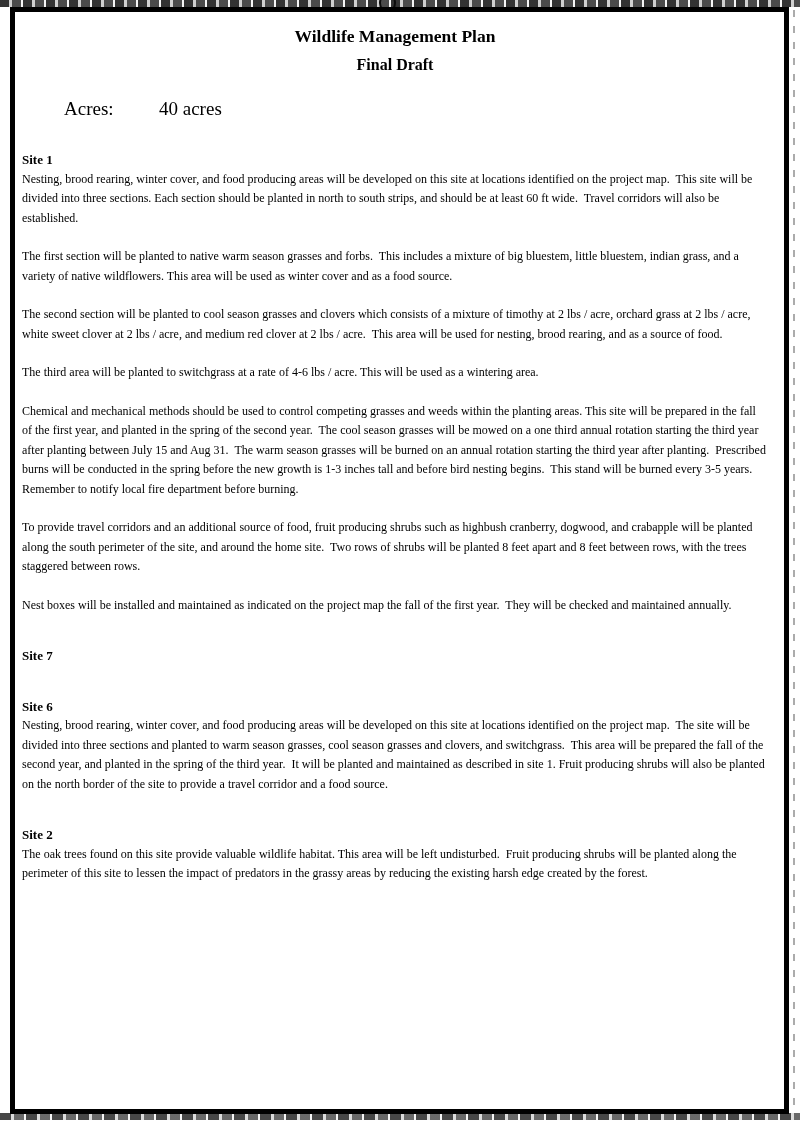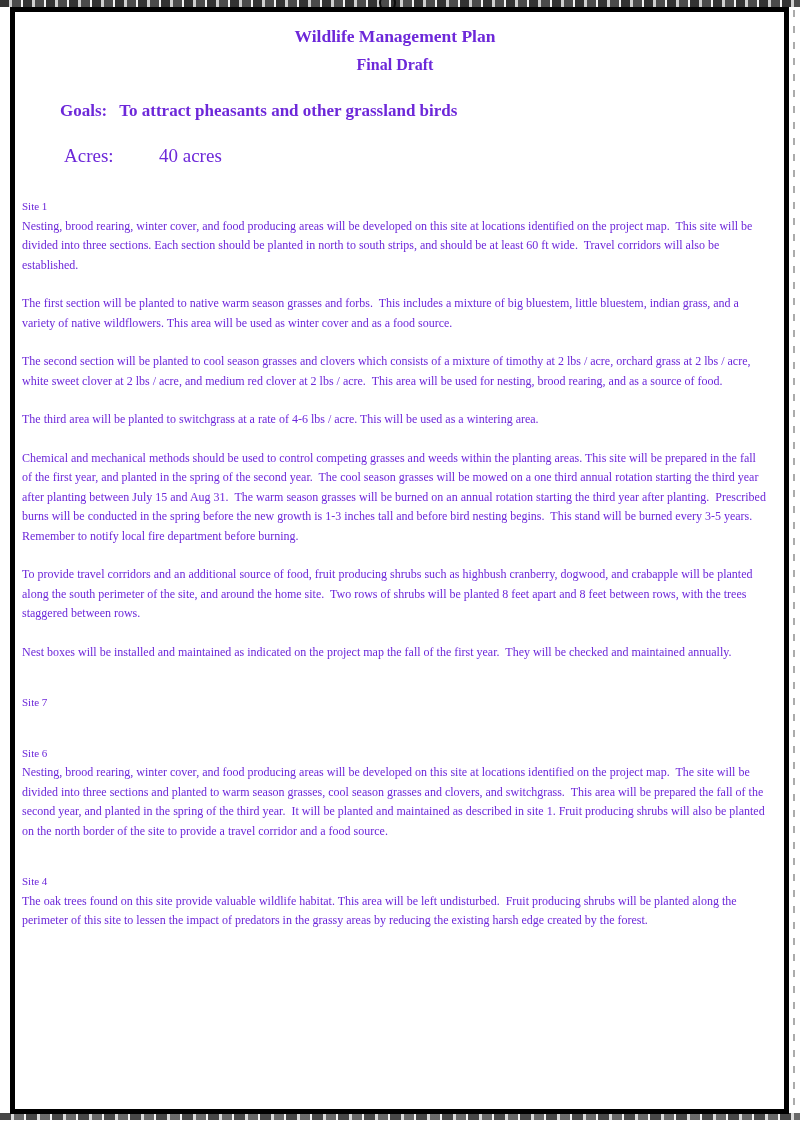--- a/index.html
+++ b/index.html
@@ -2,21 +2,21 @@
 <html><head>
 <meta charset="utf-8">
 <style>
   html, body { margin: 0; padding: 0; background: #ffffff; }
   .page {
     position: relative;
     width: 800px;
     height: 1134px;
     background: #ffffff;
     font-family: "Liberation Serif", "DejaVu Serif", serif;
-    color: #6d28d9;
+    color: #000000;
     overflow: hidden;
   }
   
   .noise-top {
     position: absolute; top: 0; left: 0; width: 800px; height: 7px;
     background:
       repeating-linear-gradient(90deg,
         rgba(15,15,15,0.85) 0 9px,
         rgba(120,120,120,0.35) 9px 12px,
         rgba(15,15,15,0.75) 12px 21px,
@@ -74,22 +74,22 @@
   }
   .goals-label { margin-right: 12px; }
   .acres-line {
     margin: 25px 0 0 42px;
     font-size: 19px;
     line-height: 20px;
   }
   .acres-label { display: inline-block; width: 95px; }
   .sections { margin-top: 31px; }
   .section-heading {
-    font-size: 11px;
-    font-weight: normal;
+    font-size: 13px;
+    font-weight: bold;
     line-height: 19.5px;
     margin: 31px 0 0 0;
   }
   .sections .section:first-child .section-heading { margin-top: 0; }
   .body-para {
     font-size: 12px;
     line-height: 19.5px;
     margin: 0 0 19px 0;
     white-space: pre-wrap;
   }
@@ -100,23 +100,20 @@
 <div class="page">
   <div class="noise-top"></div>
   <div class="artifact-ring"></div>
   <div class="noise-right"></div>
   <div class="noise-bottom"></div>
 
   <div class="frame">
     <div class="doc-title">Wildlife Management Plan</div>
     <div class="doc-subtitle">Final Draft</div>
 
-    <div class="goals-line">
-      <span class="goals-label">Goals:</span><span class="goals-text">To attract pheasants and other grassland birds</span>
-    </div>
 
     <div class="acres-line">
       <span class="acres-label">Acres:</span><span class="acres-value">40 acres</span>
     </div>
 
     <div class="sections">
 
       <div class="section">
         <div class="section-heading">Site 1</div>
         <p class="body-para">Nesting, brood rearing, winter cover, and food producing areas will be developed on this site at locations identified on the project map.  This site will be divided into three sections. Each section should be planted in north to south strips, and should be at least 60 ft wide.  Travel corridors will also be established.</p>
@@ -131,19 +128,19 @@
       <div class="section">
         <div class="section-heading">Site 7</div>
       </div>
 
       <div class="section">
         <div class="section-heading">Site 6</div>
         <p class="body-para">Nesting, brood rearing, winter cover, and food producing areas will be developed on this site at locations identified on the project map.  The site will be divided into three sections and planted to warm season grasses, cool season grasses and clovers, and switchgrass.  This area will be prepared the fall of the second year, and planted in the spring of the third year.  It will be planted and maintained as described in site 1. Fruit producing shrubs will also be planted on the north border of the site to provide a travel corridor and a food source.</p>
       </div>
 
       <div class="section">
-        <div class="section-heading">Site 4</div>
+        <div class="section-heading">Site 2</div>
         <p class="body-para">The oak trees found on this site provide valuable wildlife habitat. This area will be left undisturbed.  Fruit producing shrubs will be planted along the perimeter of this site to lessen the impact of predators in the grassy areas by reducing the existing harsh edge created by the forest.</p>
       </div>
 
     </div>
   </div>
 </div>
 
 </body></html>

